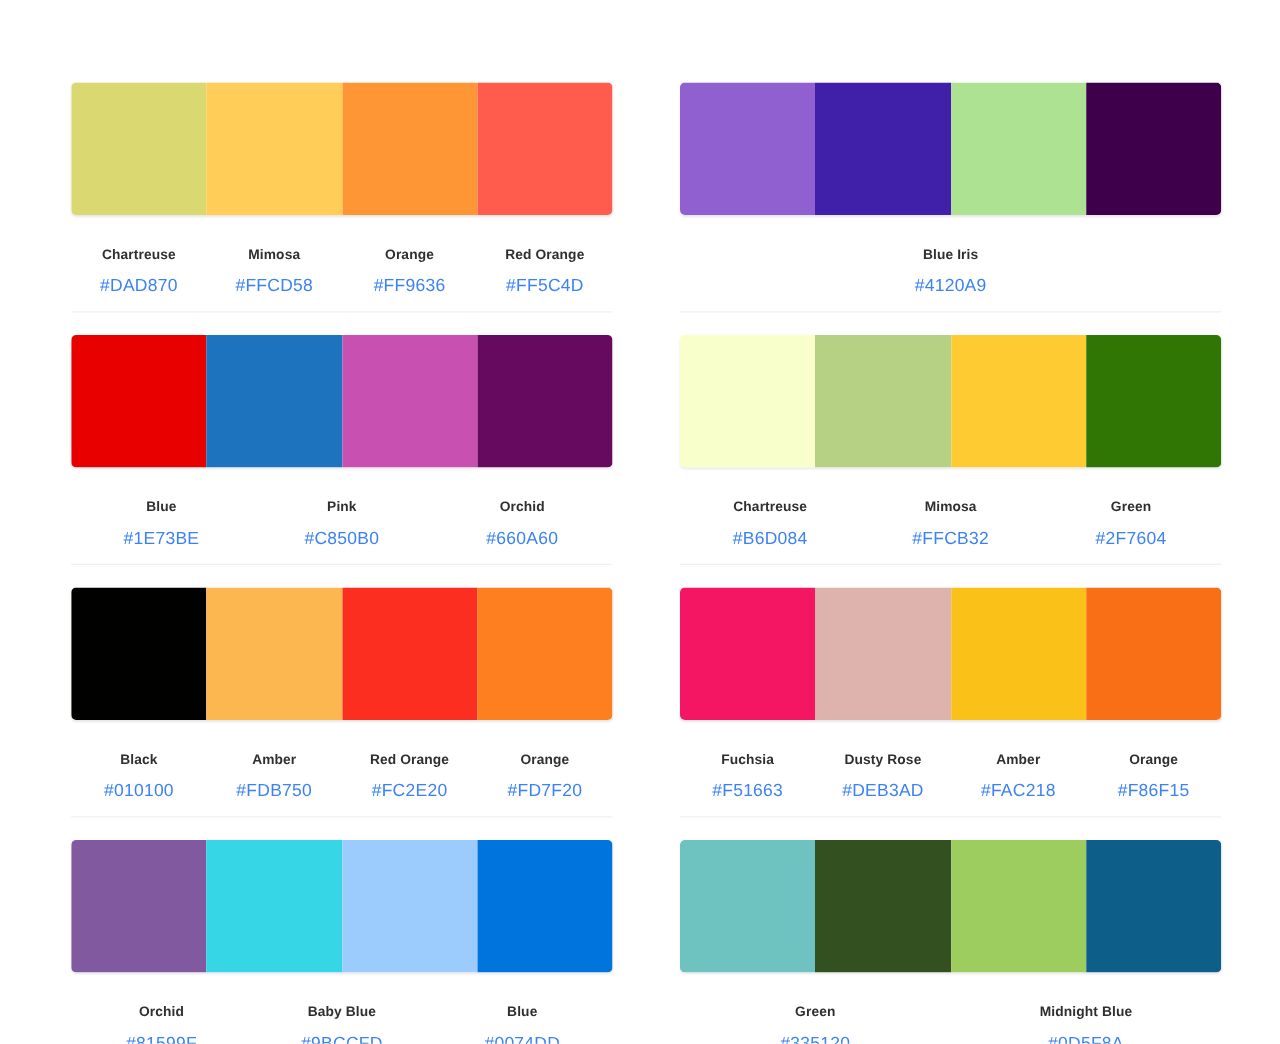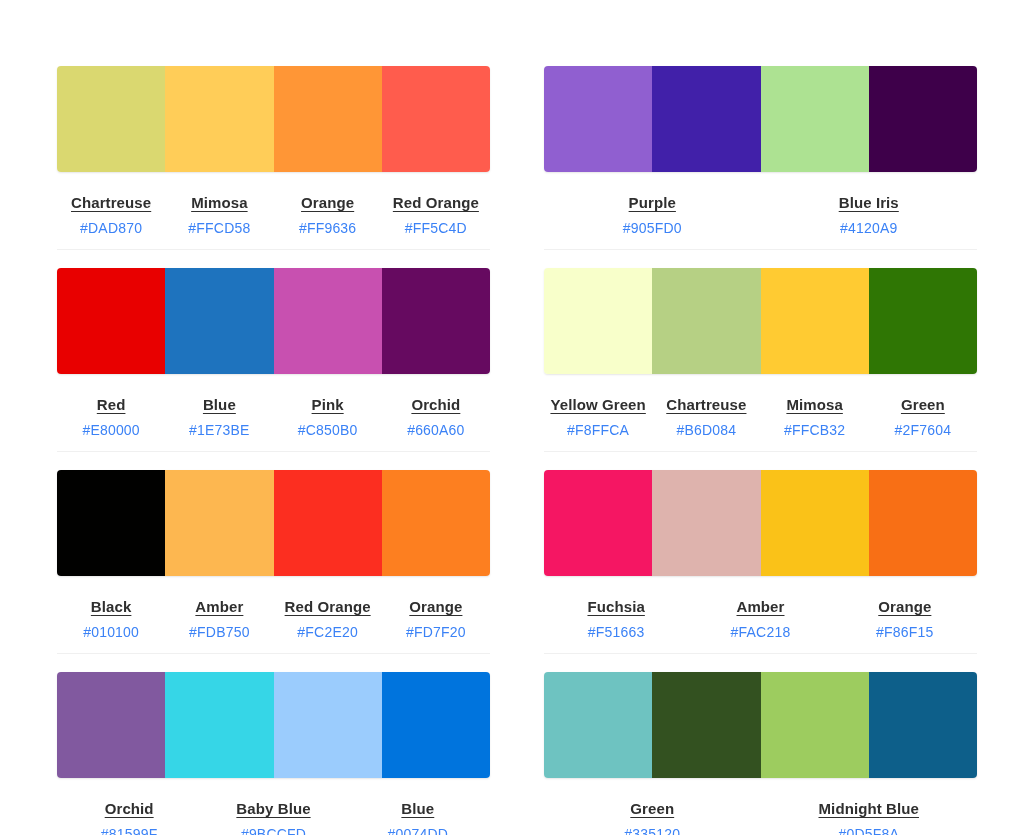--- a/index.html
+++ b/index.html
@@ -50,24 +50,23 @@
   }
 
   .label-cell {
     flex: 1 1 0;
     text-align: center;
     line-height: 1;
   }
 
   .color-name {
     display: inline-block;
-    font-size: 15px;
+    font-size: 11px;
     font-weight: 700;
     color: #2f2f2f;
-    text-decoration: underline;
     text-underline-offset: 3px;
     letter-spacing: 0.1px;
     white-space: nowrap;
   }
 
   .color-hex {
     display: block;
     margin-top: 10px;
     font-size: 14px;
     font-weight: 400;
@@ -95,47 +94,44 @@
       </div>
     </div>
     <div class="palette-card">
       <div class="swatch-row">
         <div class="swatch" style="background: rgb(144, 95, 208);"></div>
         <div class="swatch" style="background: rgb(65, 32, 169);"></div>
         <div class="swatch" style="background: rgb(173, 226, 146);"></div>
         <div class="swatch" style="background: rgb(62, 0, 74);"></div>
       </div>
       <div class="label-row">
-        <div class="label-cell"><span class="color-name">Purple</span><span class="color-hex">#905FD0</span></div>
         <div class="label-cell"><span class="color-name">Blue Iris</span><span class="color-hex">#4120A9</span></div>
       </div>
     </div>
     <div class="palette-card">
       <div class="swatch-row">
         <div class="swatch" style="background: rgb(232, 0, 0);"></div>
         <div class="swatch" style="background: rgb(30, 115, 190);"></div>
         <div class="swatch" style="background: rgb(200, 80, 176);"></div>
         <div class="swatch" style="background: rgb(102, 10, 96);"></div>
       </div>
       <div class="label-row">
-        <div class="label-cell"><span class="color-name">Red</span><span class="color-hex">#E80000</span></div>
         <div class="label-cell"><span class="color-name">Blue</span><span class="color-hex">#1E73BE</span></div>
         <div class="label-cell"><span class="color-name">Pink</span><span class="color-hex">#C850B0</span></div>
         <div class="label-cell"><span class="color-name">Orchid</span><span class="color-hex">#660A60</span></div>
       </div>
     </div>
     <div class="palette-card">
       <div class="swatch-row">
         <div class="swatch" style="background: rgb(248, 255, 202);"></div>
         <div class="swatch" style="background: rgb(182, 208, 132);"></div>
         <div class="swatch" style="background: rgb(255, 203, 50);"></div>
         <div class="swatch" style="background: rgb(47, 118, 4);"></div>
       </div>
       <div class="label-row">
-        <div class="label-cell"><span class="color-name">Yellow Green</span><span class="color-hex">#F8FFCA</span></div>
         <div class="label-cell"><span class="color-name">Chartreuse</span><span class="color-hex">#B6D084</span></div>
         <div class="label-cell"><span class="color-name">Mimosa</span><span class="color-hex">#FFCB32</span></div>
         <div class="label-cell"><span class="color-name">Green</span><span class="color-hex">#2F7604</span></div>
       </div>
     </div>
     <div class="palette-card">
       <div class="swatch-row">
         <div class="swatch" style="background: rgb(1, 1, 0);"></div>
         <div class="swatch" style="background: rgb(253, 183, 80);"></div>
         <div class="swatch" style="background: rgb(252, 46, 32);"></div>
@@ -150,20 +146,21 @@
     </div>
     <div class="palette-card">
       <div class="swatch-row">
         <div class="swatch" style="background: rgb(245, 22, 99);"></div>
         <div class="swatch" style="background: rgb(222, 179, 173);"></div>
         <div class="swatch" style="background: rgb(250, 194, 24);"></div>
         <div class="swatch" style="background: rgb(248, 111, 21);"></div>
       </div>
       <div class="label-row">
         <div class="label-cell"><span class="color-name">Fuchsia</span><span class="color-hex">#F51663</span></div>
+        <div class="label-cell"><span class="color-name">Dusty Rose</span><span class="color-hex">#DEB3AD</span></div>
         <div class="label-cell"><span class="color-name">Amber</span><span class="color-hex">#FAC218</span></div>
         <div class="label-cell"><span class="color-name">Orange</span><span class="color-hex">#F86F15</span></div>
       </div>
     </div>
     <div class="palette-card">
       <div class="swatch-row">
         <div class="swatch" style="background: rgb(129, 89, 159);"></div>
         <div class="swatch" style="background: rgb(54, 214, 231);"></div>
         <div class="swatch" style="background: rgb(155, 204, 253);"></div>
         <div class="swatch" style="background: rgb(0, 116, 221);"></div>

